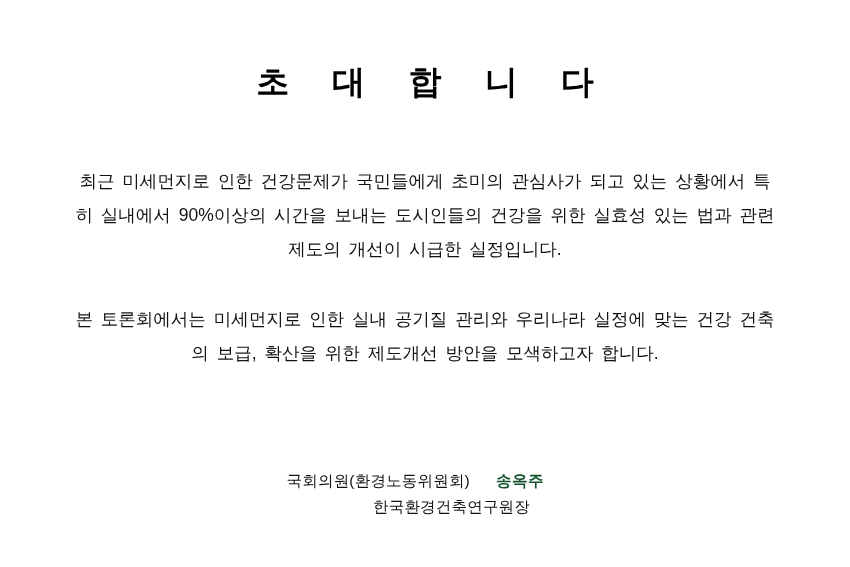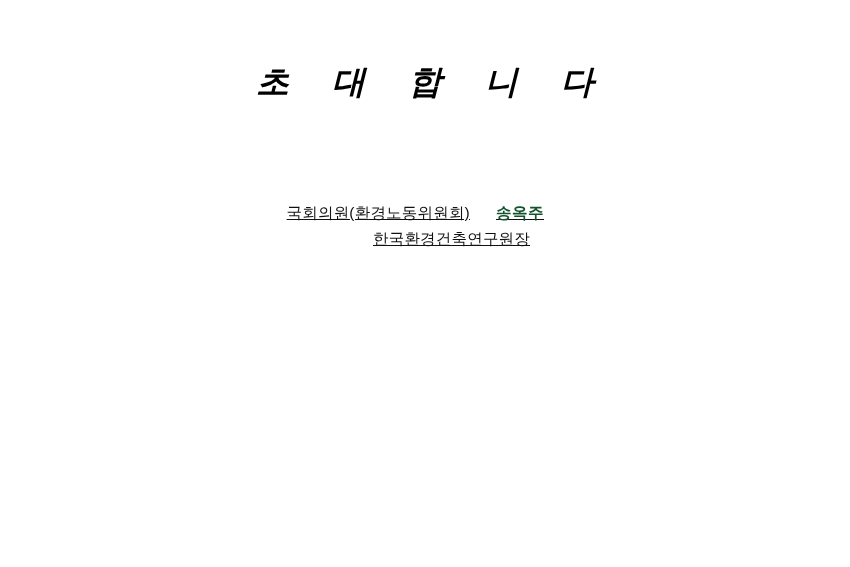--- a/index.html
+++ b/index.html
@@ -25,21 +25,20 @@
   .doc-title {
     margin: 0;
     padding-top: 62px;
     text-align: center;
     font-size: 33px;
     font-weight: bold;
     letter-spacing: 17px;
     text-indent: 17px;
     color: #000000;
     line-height: 1.2;
-    font-style: italic;
   }
 
   .body-block {
     margin: 0 auto;
     width: 700px;
   }
 
   .para {
     margin: 0;
     text-align: center;
@@ -54,21 +53,20 @@
   }
 
   .para-2 {
     margin-top: 36px;
   }
 
   .signature-block {
     margin: 0 auto;
     width: 700px;
     padding-top: 98px;
-    text-decoration: underline;
   }
 
   .sig-row {
     display: flex;
     justify-content: center;
     align-items: baseline;
     line-height: 26px;
   }
 
   .sig-role {
@@ -90,20 +88,24 @@
     letter-spacing: 0.5px;
   }
 </style>
 </head>
 <body>
 
 <div class="page">
 
   <h1 class="doc-title">초 대 합 니 다</h1>
 
+  <div class="body-block">
+    <p class="para para-1">최근 미세먼지로 인한 건강문제가 국민들에게 초미의 관심사가 되고 있는 상황에서 특히 실내에서 90%이상의 시간을 보내는 도시인들의 건강을 위한 실효성 있는 법과 관련제도의 개선이 시급한 실정입니다.</p>
+    <p class="para para-2">본 토론회에서는 미세먼지로 인한 실내 공기질 관리와 우리나라 실정에 맞는 건강 건축의 보급, 확산을 위한 제도개선 방안을 모색하고자 합니다.</p>
+  </div>
 
   <div class="signature-block">
     <div class="sig-row">
       <span class="sig-role">국회의원(환경노동위원회)</span>
       <span class="sig-name">송옥주</span>
     </div>
     <div class="sig-row">
       <span class="sig-role">한국환경건축연구원장</span>
     </div>
   </div>

